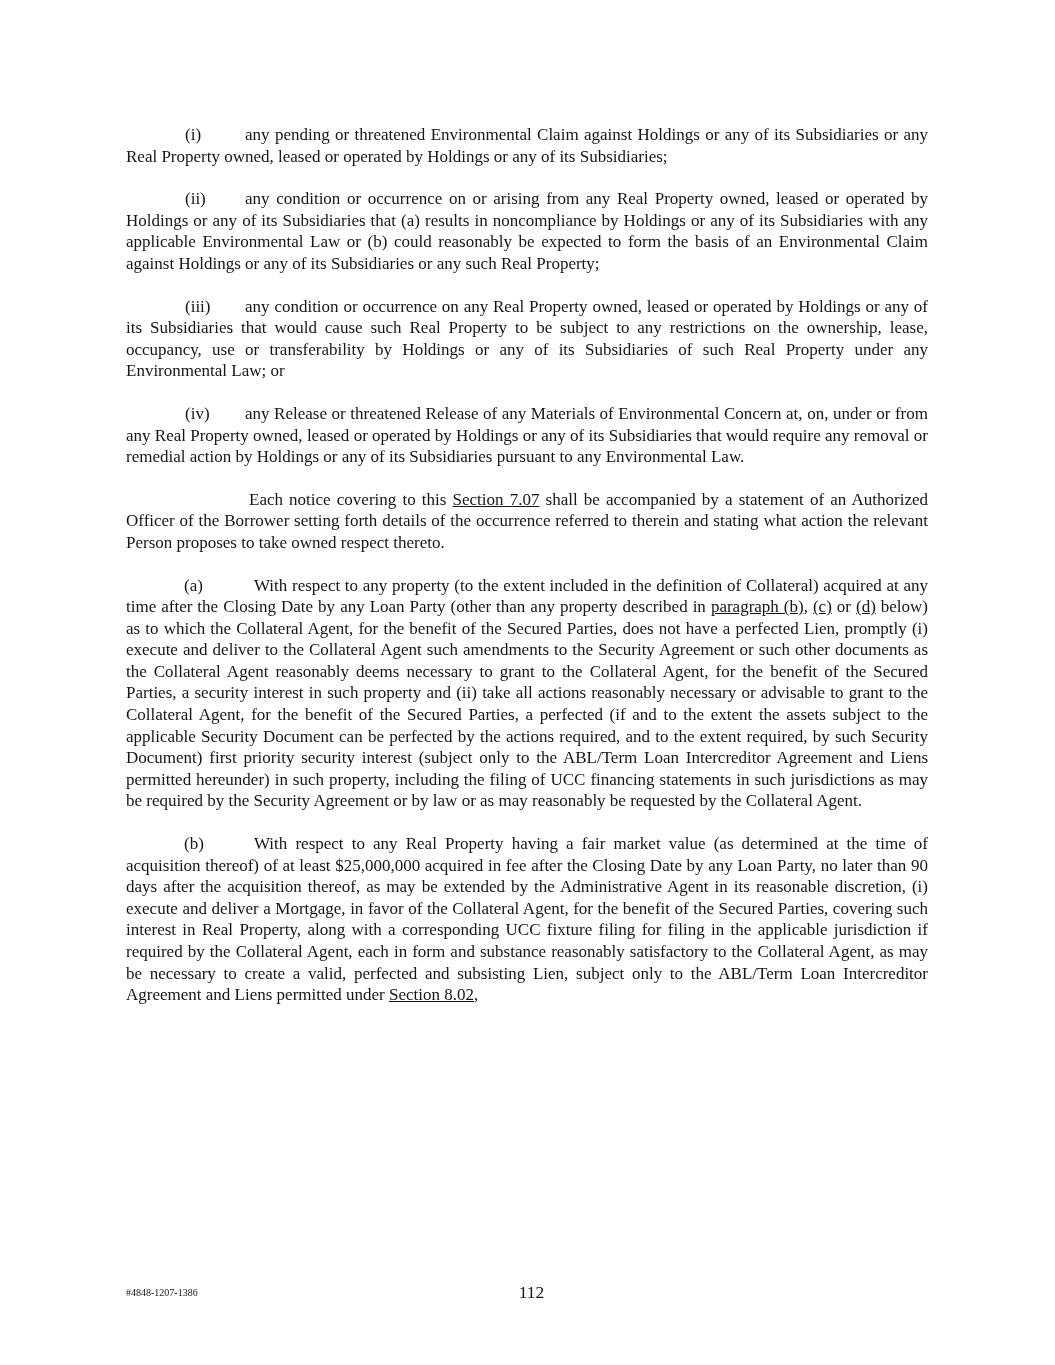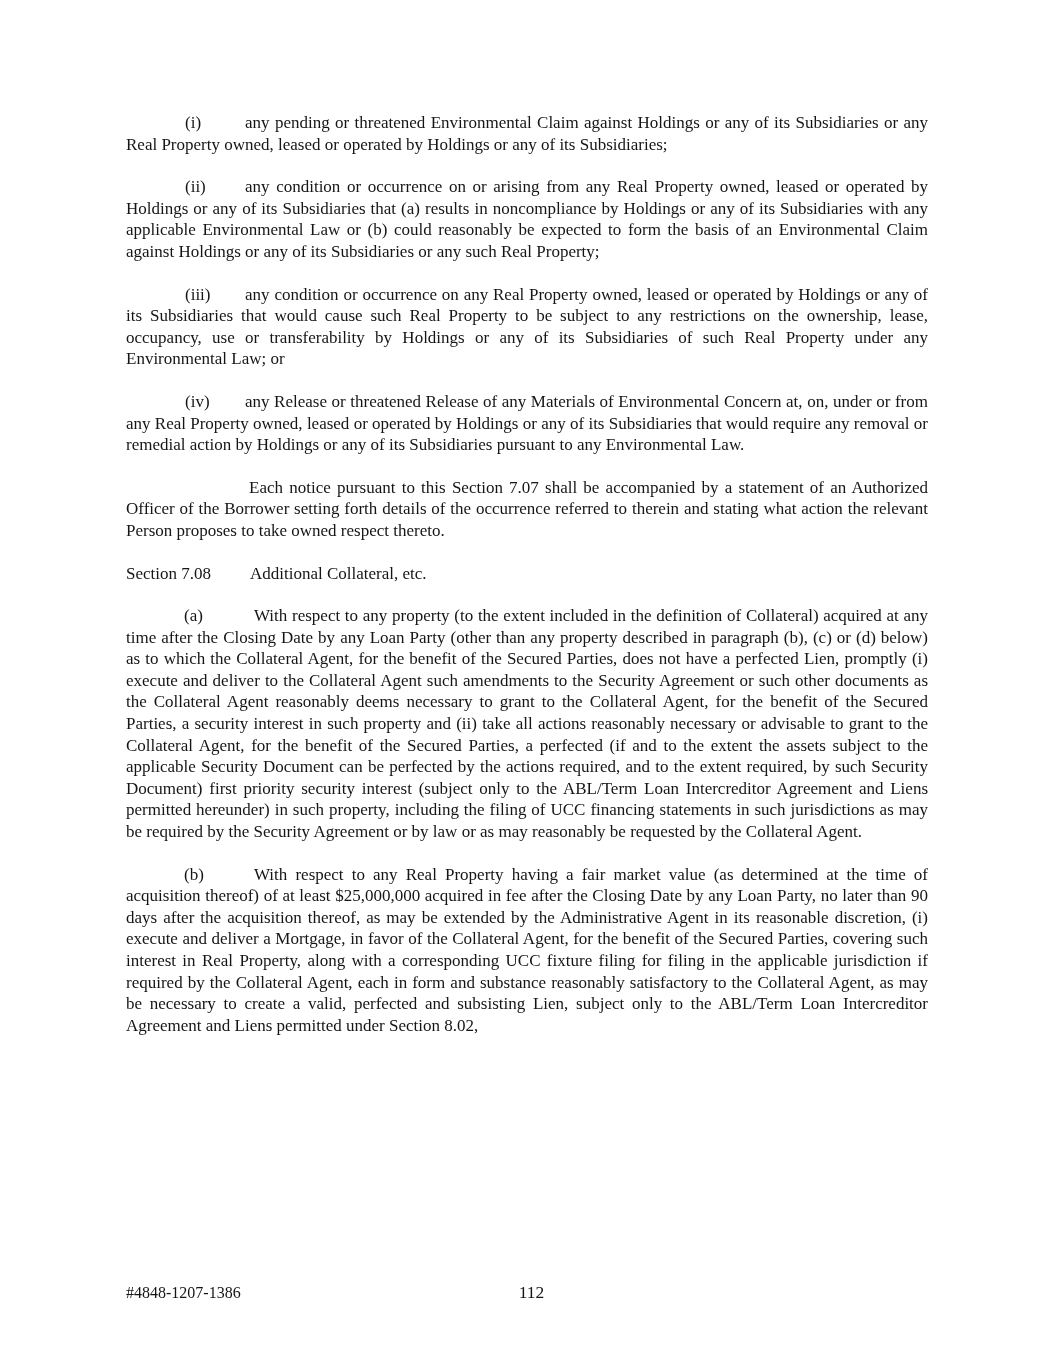--- a/index.html
+++ b/index.html
@@ -12,21 +12,21 @@
     width: 1055px;
     height: 1365px;
     background: #ffffff;
     font-family: "Liberation Serif", "DejaVu Serif", serif;
     color: #151515;
     overflow: hidden;
   }
   .content {
     position: absolute;
     left: 126px;
-    top: 112px;
+    top: 124px;
     width: 802px;
     font-size: 17px;
     line-height: 21.6px;
     text-align: justify;
   }
   p.para {
     margin: 0 0 21px 0;
     padding: 0;
   }
   
@@ -56,26 +56,27 @@
   
   .heading {
     padding-left: 123px;
     text-align: left;
   }
   .heading .hlabel {
     display: inline-block;
     width: 124px;
   }
   .u {
+    text-decoration: underline;
   }
   .footer-docnum {
     position: absolute;
     left: 126px;
     top: 1284px;
-    font-size: 16px;
+    font-size: 10px;
     line-height: 18px;
   }
   .footer-pagenum {
     position: absolute;
     left: 4px;
     top: 1281px;
     width: 1055px;
     text-align: center;
     font-size: 17.5px;
     line-height: 22px;
@@ -88,23 +89,22 @@
   <div class="content">
 
     <p class="para indent-2"><span class="plabel">(i)</span><span>any pending or threatened Environmental Claim against Holdings or any of its Subsidiaries or any Real Property owned, leased or operated by Holdings or any of its Subsidiaries;</span></p>
 
     <p class="para indent-2"><span class="plabel">(ii)</span><span>any condition or occurrence on or arising from any Real Property owned, leased or operated by Holdings or any of its Subsidiaries that (a) results in noncompliance by Holdings or any of its Subsidiaries with any applicable Environmental Law or (b) could reasonably be expected to form the basis of an Environmental Claim against Holdings or any of its Subsidiaries or any such Real Property;</span></p>
 
     <p class="para indent-2"><span class="plabel">(iii)</span><span>any condition or occurrence on any Real Property owned, leased or operated by Holdings or any of its Subsidiaries that would cause such Real Property to be subject to any restrictions on the ownership, lease, occupancy, use or transferability by Holdings or any of its Subsidiaries of such Real Property under any Environmental Law; or</span></p>
 
     <p class="para indent-2"><span class="plabel">(iv)</span><span>any Release or threatened Release of any Materials of Environmental Concern at, on, under or from any Real Property owned, leased or operated by Holdings or any of its Subsidiaries that would require any removal or remedial action by Holdings or any of its Subsidiaries pursuant to any Environmental Law.</span></p>
 
-    <p class="para notice"><span>Each notice pursuant to this </span><span class="u">Section 7.07</span><span> shall be accompanied by a statement of an Authorized Officer of the Borrower setting forth details of the occurrence referred to therein and stating what action the relevant Person proposes to take owned respect thereto.</span></p>
+    <p class="para notice"><span>Each notice covering to this </span><span class="u">Section 7.07</span><span> shall be accompanied by a statement of an Authorized Officer of the Borrower setting forth details of the occurrence referred to therein and stating what action the relevant Person proposes to take owned respect thereto.</span></p>
 
-    <p class="para heading"><span class="hlabel">Section 7.08</span><span class="u">Additional Collateral, etc.</span></p>
 
     <p class="para indent-1"><span class="plabel">(a)</span><span>With respect to any property (to the extent included in the definition of Collateral) acquired at any time after the Closing Date by any Loan Party (other than any property described in </span><span class="u">paragraph (b)</span><span>, </span><span class="u">(c)</span><span> or </span><span class="u">(d)</span><span> below) as to which the Collateral Agent, for the benefit of the Secured Parties, does not have a perfected Lien, promptly (i) execute and deliver to the Collateral Agent such amendments to the Security Agreement or such other documents as the Collateral Agent reasonably deems necessary to grant to the Collateral Agent, for the benefit of the Secured Parties, a security interest in such property and (ii) take all actions reasonably necessary or advisable to grant to the Collateral Agent, for the benefit of the Secured Parties, a perfected (if and to the extent the assets subject to the applicable Security Document can be perfected by the actions required, and to the extent required, by such Security Document) first priority security interest (subject only to the ABL/Term Loan Intercreditor Agreement and Liens permitted hereunder) in such property, including the filing of UCC financing statements in such jurisdictions as may be required by the Security Agreement or by law or as may reasonably be requested by the Collateral Agent.</span></p>
 
     <p class="para indent-1"><span class="plabel">(b)</span><span>With respect to any Real Property having a fair market value (as determined at the time of acquisition thereof) of at least $25,000,000 acquired in fee after the Closing Date by any Loan Party, no later than 90 days after the acquisition thereof, as may be extended by the Administrative Agent in its reasonable discretion, (i) execute and deliver a Mortgage, in favor of the Collateral Agent, for the benefit of the Secured Parties, covering such interest in Real Property, along with a corresponding UCC fixture filing for filing in the applicable jurisdiction if required by the Collateral Agent, each in form and substance reasonably satisfactory to the Collateral Agent, as may be necessary to create a valid, perfected and subsisting Lien, subject only to the ABL/Term Loan Intercreditor Agreement and Liens permitted under </span><span class="u">Section 8.02</span><span>,</span></p>
 
   </div>
 
   <div class="footer-docnum">#4848-1207-1386</div>
   <div class="footer-pagenum">112</div>
 </div>

